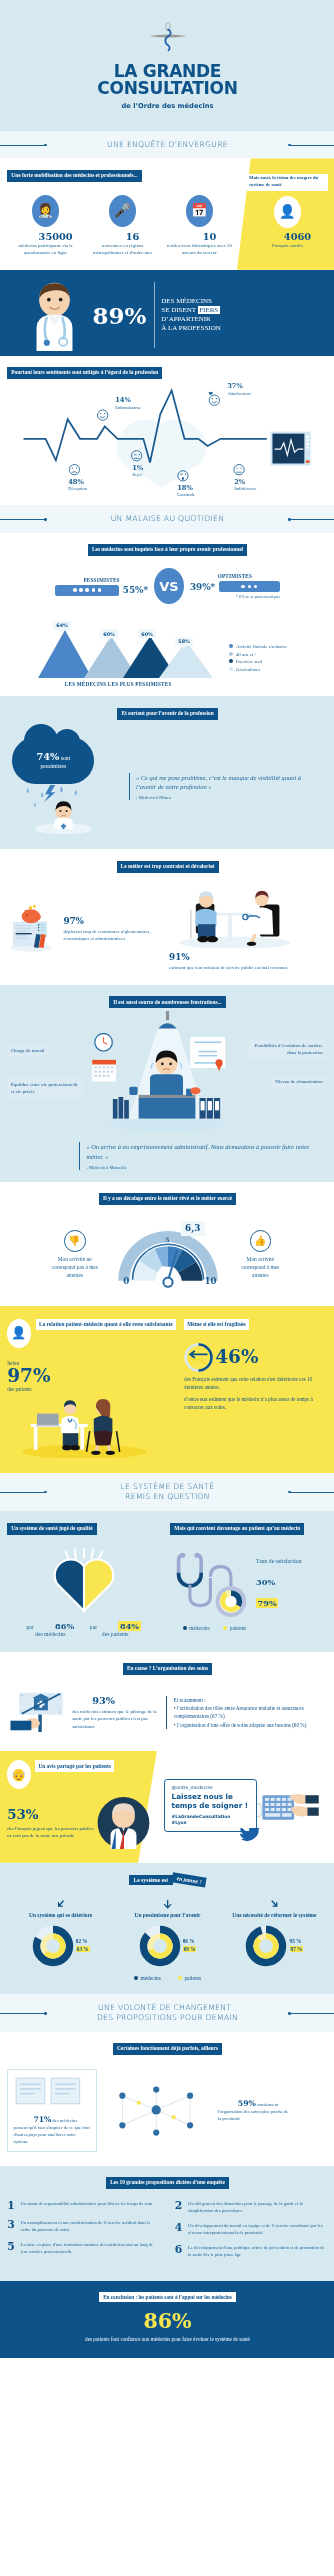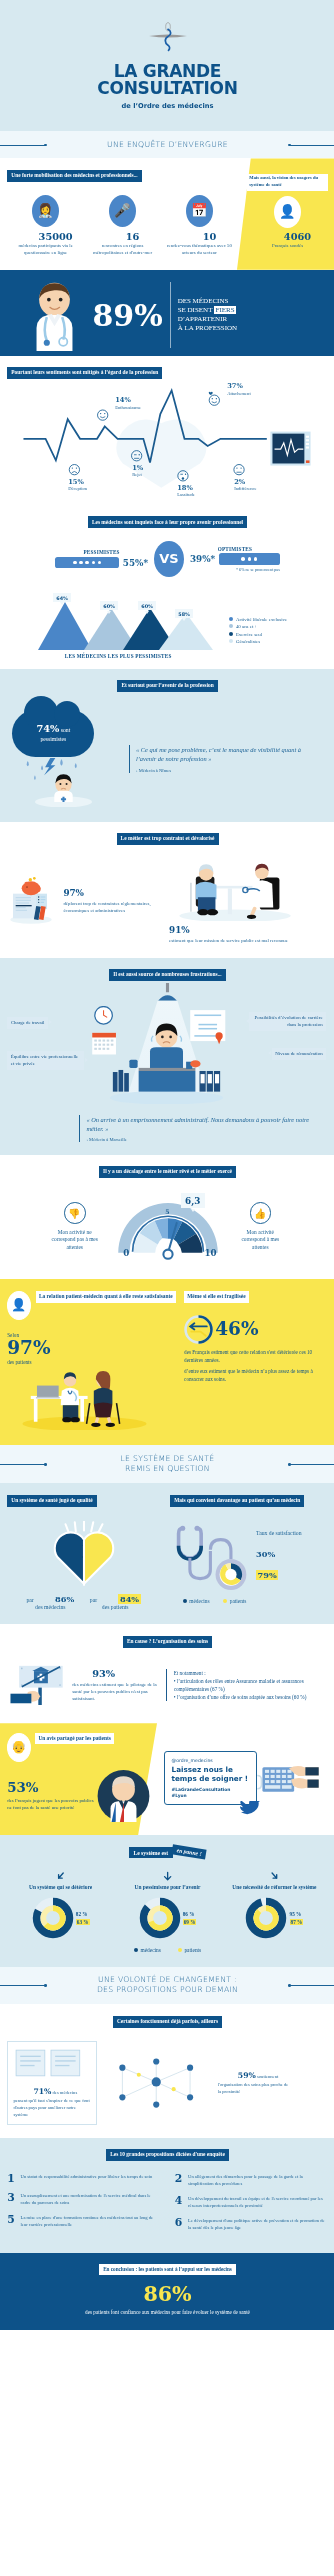--- a/index.html
+++ b/index.html
@@ -91,21 +91,21 @@
     background:#fff; color:#0d5289; font-weight:700; font-size:4.6px;
     display:inline-block; padding:1.5px 2.1px; line-height:1.5; text-align:left;
   }
   .ycircle { width:27px;height:32px;border-radius:50%;background:#fff;margin:5.2px auto 3.1px;
              display:flex;align-items:center;justify-content:center;font-size:13.4px; }
 
   
   .s2 { background:#0d5289; color:#fff; padding:9.3px 0 5.2px; position:relative; min-height:77px; }
   .s2 .wrap { display:flex; align-items:center; padding-left:15.5px; }
   .doctor-fig { width:77px; height:72px; position:relative; }
-  .s2 .pct { font-family:"DejaVu Serif",serif;font-weight:700;font-size:30px;color:#fff;margin-right:7.2px; }
+  .s2 .pct { font-family:"DejaVu Serif",serif;font-weight:700;font-size:23px;color:#fff;margin-right:7.2px; }
   .s2 .divider { width:0.5px;background:rgba(255,255,255,.55);align-self:stretch;margin:3.1px 7.2px 3.1px 0; }
   .s2 .stm { font-family:"Liberation Serif",serif;font-size:7px;line-height:1.3;color:#fff; }
   .s2 .hl { background:#fff;color:#0d5289;padding:0 1.5px;font-family:Liberation Serif, serif; }
 
   
   .s3 { background:#fff; padding:10.3px 7.2px 12.4px; position:relative; }
   .ecg-wrap { position:relative; height:111px; margin-top:3.1px; }
   .ecg-label { position:absolute; font-size:4.6px; color:#1b6296; line-height:1.3; }
   .ecg-label .p { font-family:"DejaVu Serif",serif;font-weight:700;font-size:6.7px;display:block;}
 
@@ -374,38 +374,45 @@
 
       <div class="ecg-label" style="left:108px; top:14.4px;">
         <span class="p">14%</span>
         <span>Enthousiasme</span>
       </div>
       <div class="ecg-label" style="left:220px; top:0.5px;">
         <span class="p">37%</span>
         <span>Attachement</span>
       </div>
       <div class="ecg-label" style="left:61px; top:96px;">
-        <span class="p">15%</span>
+        <span class="p">48%</span>
         <span>Déception</span>
       </div>
       <div class="ecg-label" style="left:125px; top:82px;">
         <span class="p">1%</span>
         <span>Rejet</span>
       </div>
       <div class="ecg-label" style="left:170px; top:102px;">
         <span class="p">18%</span>
         <span>Lassitude</span>
       </div>
       <div class="ecg-label" style="left:227px; top:96px;">
         <span class="p">2%</span>
         <span>Indifférence</span>
       </div>
     </div>
   </div>
 
+  <div class="rule-title">
+    <span class="line l"></span>
+    <span class="dot l"></span>
+    <div class="txt">UN MALAISE AU QUOTIDIEN</div>
+    <span class="dot r"></span>
+    <span class="line r"></span>
+  </div>
 
   <div class="s4">
     <div class="center">
       <div class="tagline">Les médecins sont inquiets face à leur propre avenir professionnel</div>
     </div>
 
     <div class="vsrow">
       <div>
         <div class="vs-head">PESSIMISTES</div>
         <div style="display:flex;align-items:center;gap:3.6px;">

